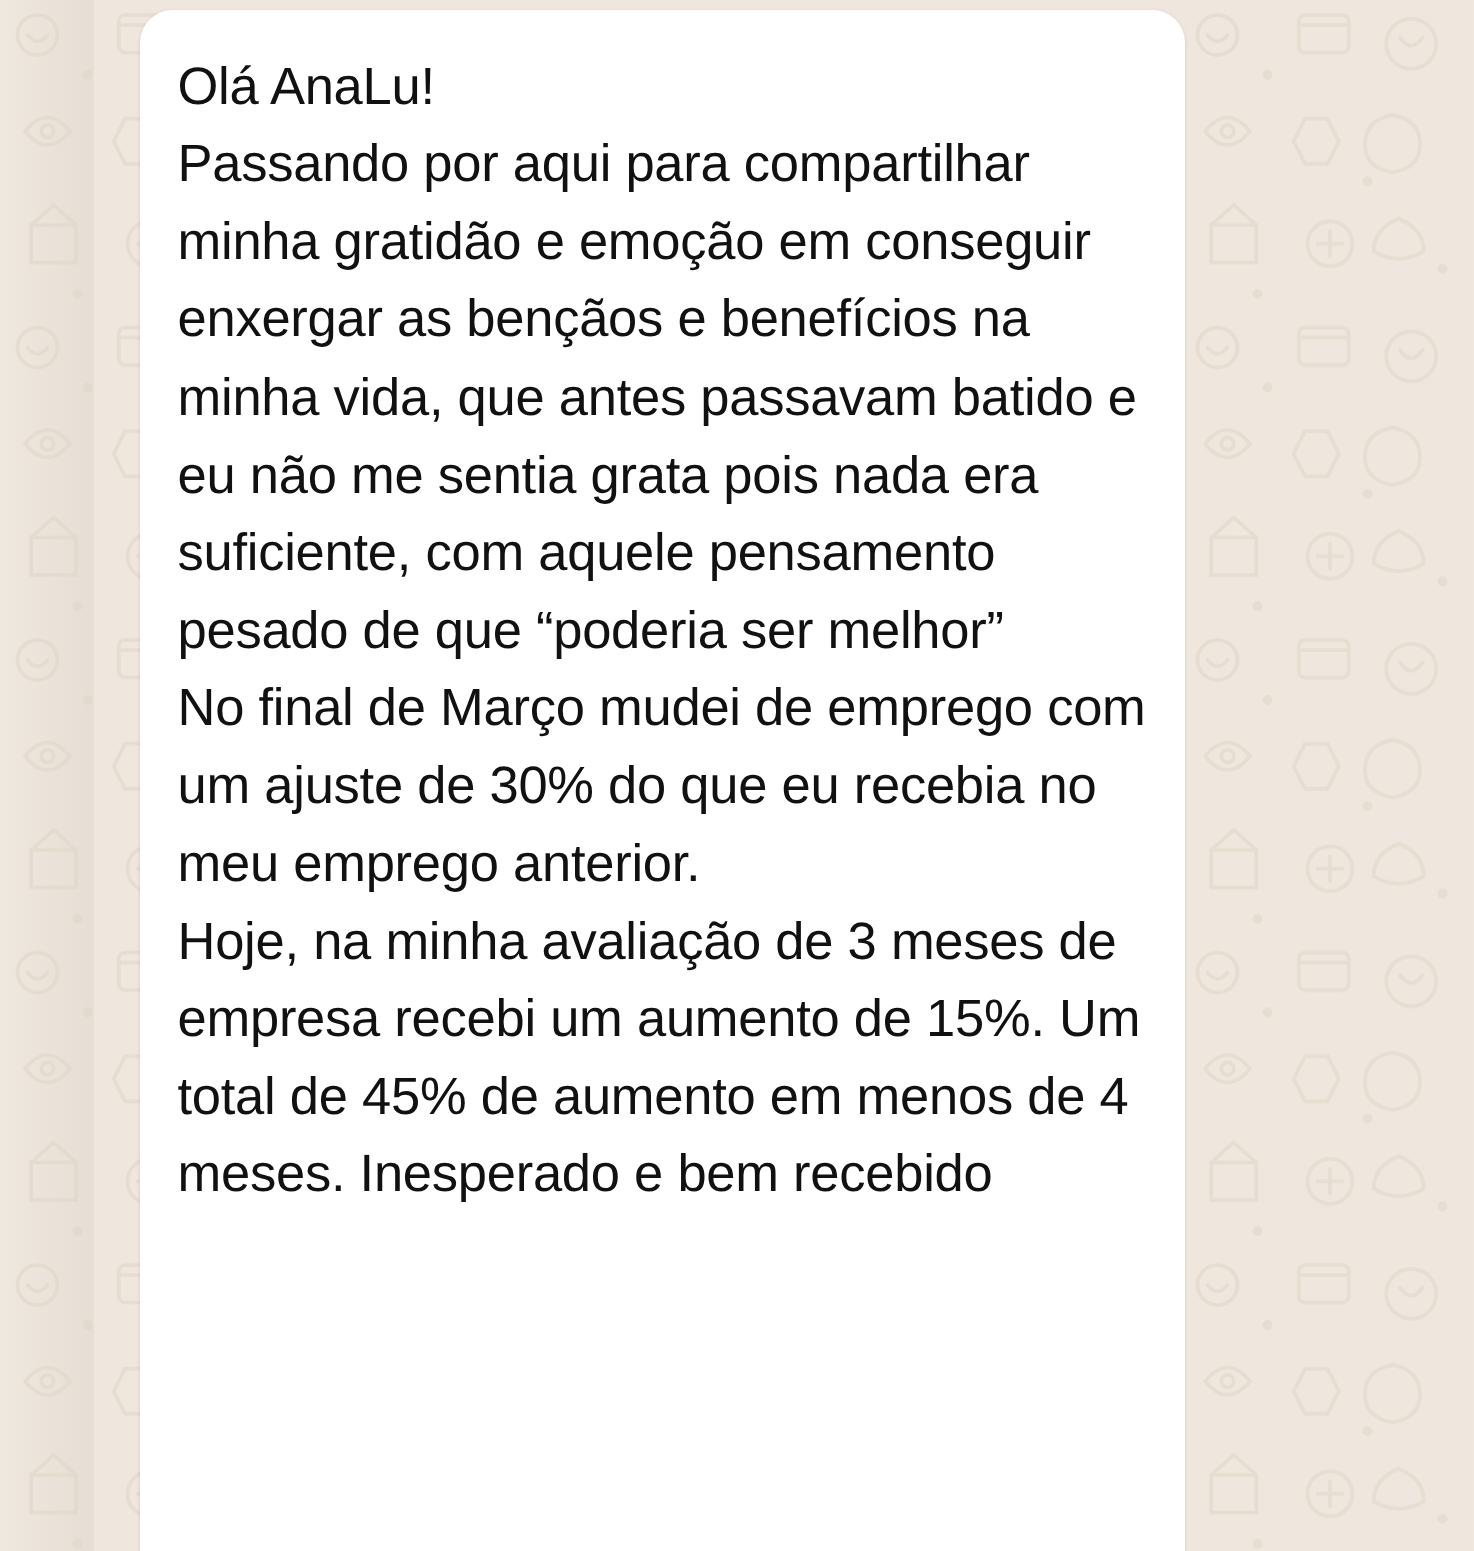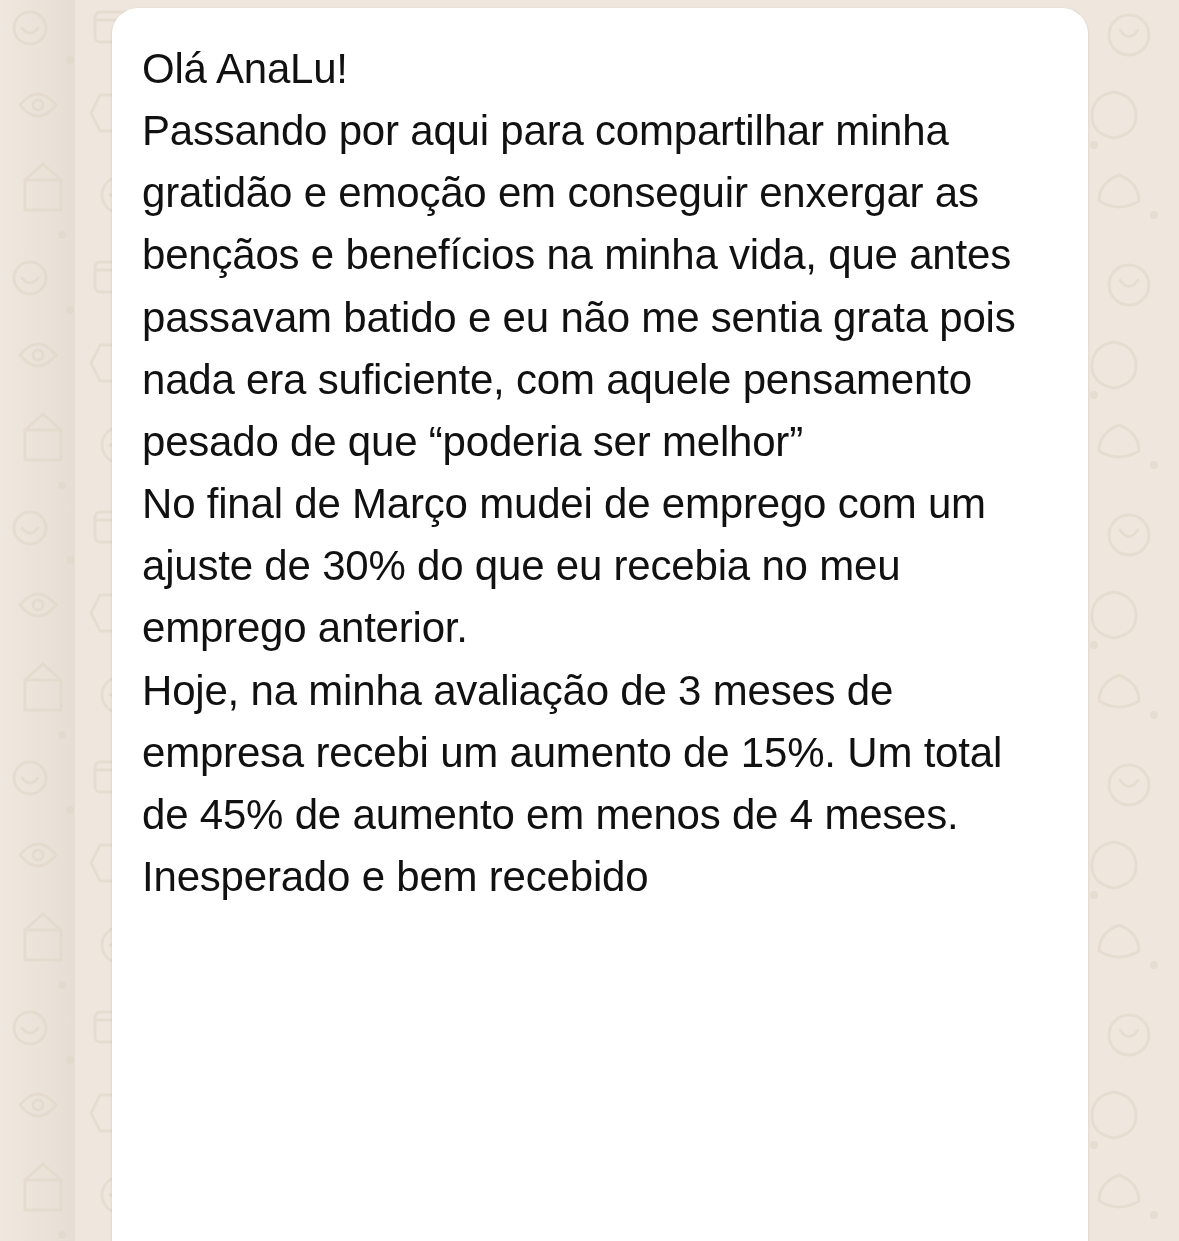--- a/index.html
+++ b/index.html
@@ -39,21 +39,21 @@
     width: 75px;
     height: 100%;
     background: linear-gradient(90deg, #efe8df 0%, #eae2d8 60%, #e6ded4 100%);
   }
 
   
   .bubble {
     position: absolute;
     left: 112px;
     top: 8px;
-    width: 976px;
+    width: 836px;
     min-height: 1233px;
     background: #ffffff;
     border-radius: 26px 26px 0 0;
     box-shadow: 0 1px 3px rgba(0,0,0,0.13);
     box-sizing: border-box;
     padding: 30px 30px 0 30px;
   }
 
   .bubble-text {
     font-family: "Liberation Sans", sans-serif;

